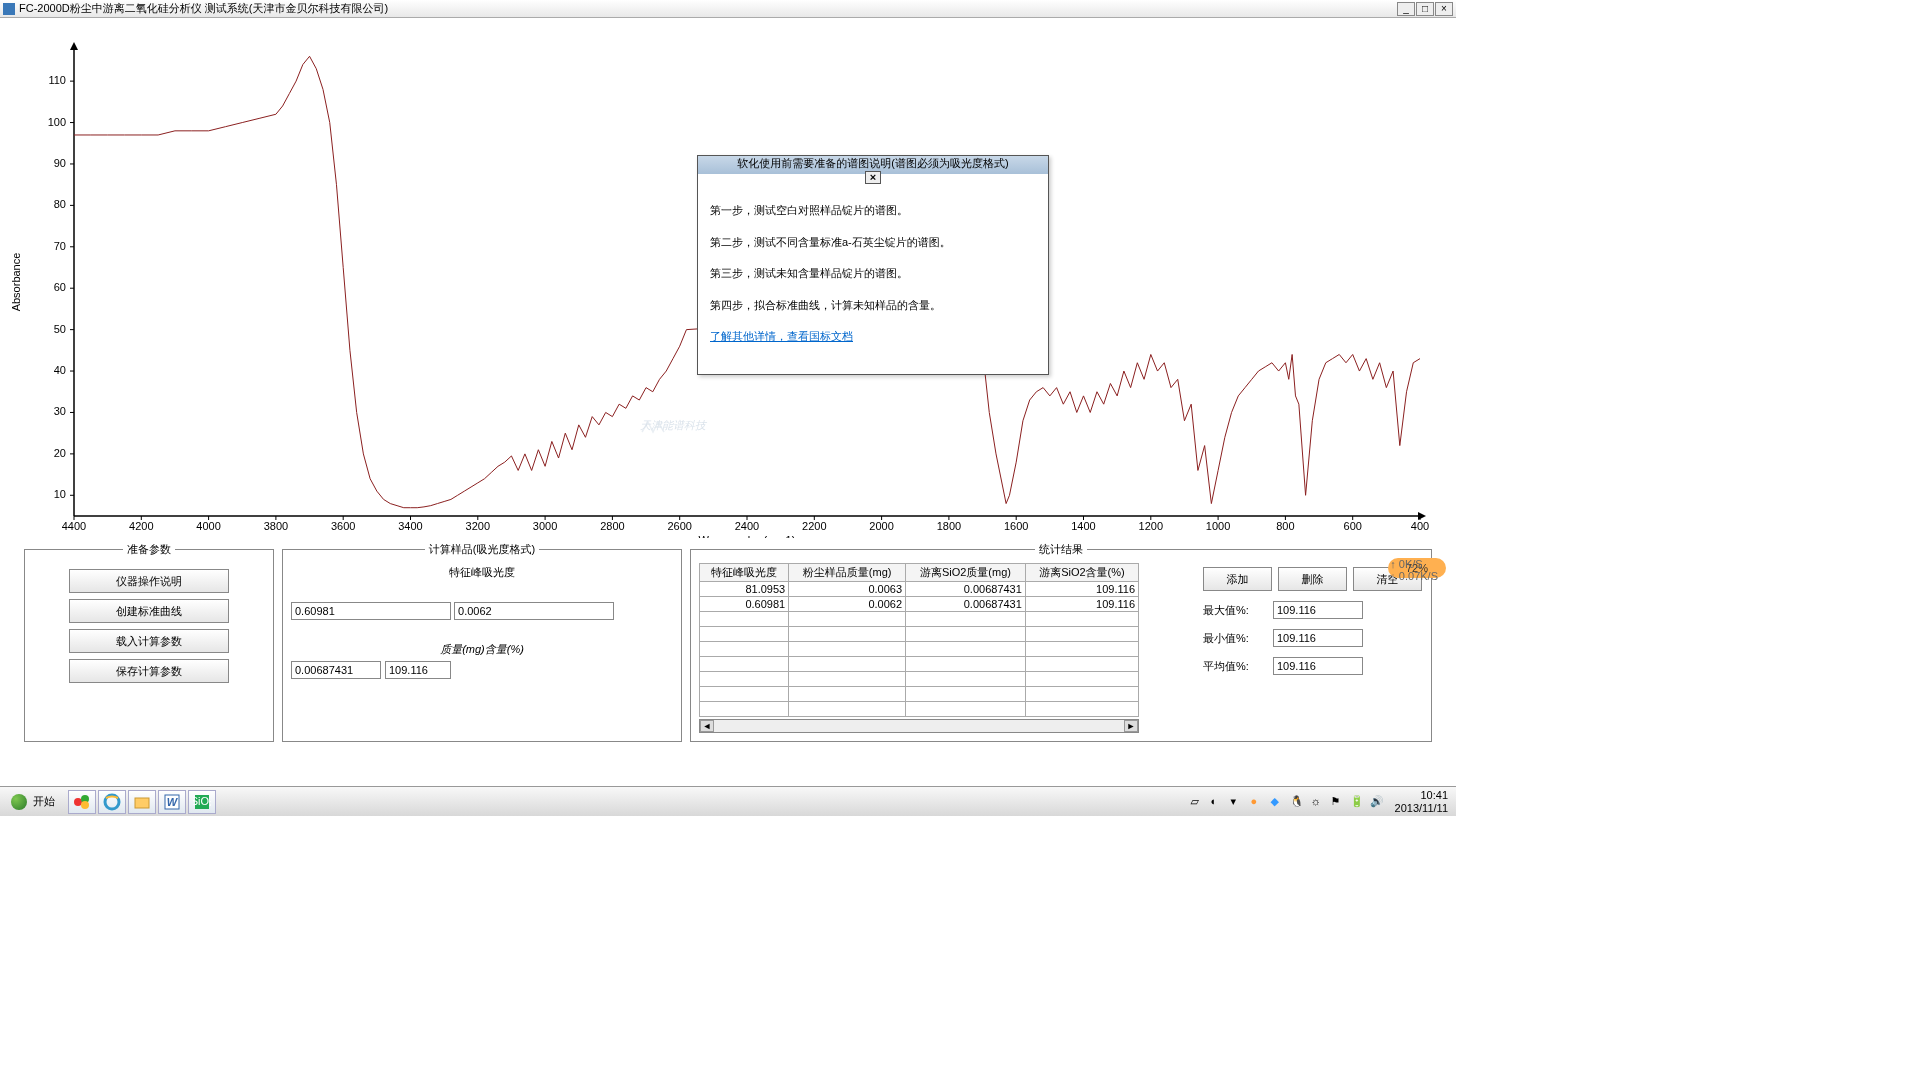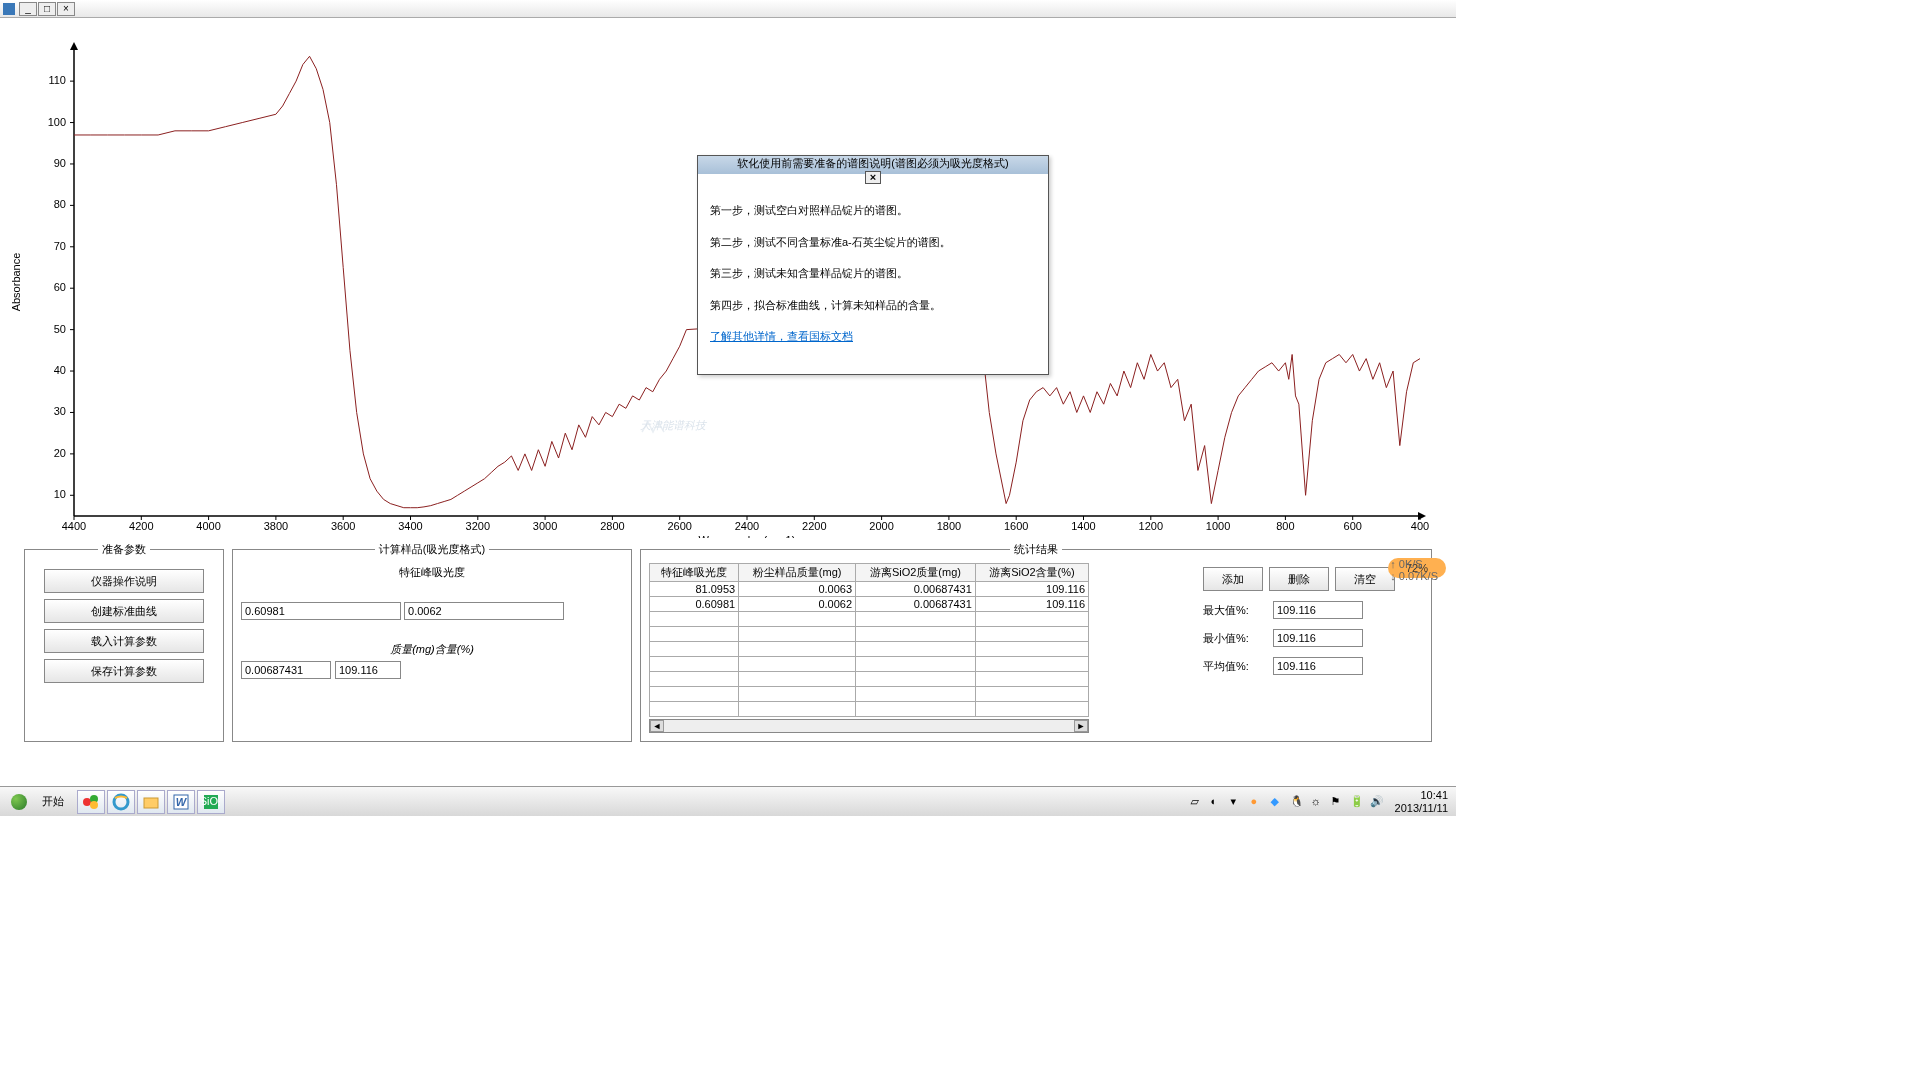--- a/index.html
+++ b/index.html
@@ -7,61 +7,62 @@
 .titlebar { height:18px; background:linear-gradient(#fff,#e8e8e8); border-bottom:1px solid #aaa; display:flex; align-items:center; padding:0 3px; }
 .titlebar .icon { width:12px; height:12px; background:#3a78b8; margin-right:4px; }
 .titlebar .title { flex:1; }
 .winctrl { display:flex; gap:1px; }
 .winctrl span { width:18px; height:14px; border:1px solid #888; background:#eee; text-align:center; line-height:12px; cursor:default; font-size:10px; }
 .chart-area { position:relative; width:100%; height:520px; background:#fff; }
 .chart-area svg { position:absolute; top:0; left:0; }
 .panels { display:flex; gap:8px; padding:4px 24px 0 24px; }
 fieldset { border:1px solid #888; padding:6px 8px 8px 8px; position:relative; }
 legend { font-size:11px; padding:0 4px; text-align:center; }
-.fs-prep { width:200px; height:200px; }
+.fs-prep { width:250px; height:200px; }
 .fs-calc { width:400px; height:200px; }
 .fs-stat { flex:1; height:200px; }
 .btn { display:block; width:160px; height:24px; margin:6px auto; background:linear-gradient(#fff,#e6e6e6); border:1px solid #888; cursor:default; text-align:center; line-height:22px; }
 .inp { border:1px solid #888; height:18px; padding:0 3px; background:#fff; font-size:11px; }
 table.data { width:440px; border-collapse:collapse; font-size:10px; }
 table.data th, table.data td { border:1px solid #aaa; padding:1px 3px; text-align:right; height:14px; }
 table.data th { background:#f4f4f4; text-align:center; font-weight:normal; }
 .stat-right { position:absolute; right:8px; top:10px; width:220px; }
 .stat-btns { display:flex; gap:6px; margin-bottom:8px; }
-.stat-btns .btn { width:60px; margin:0; }
+.stat-btns .btn { width:69px; margin:0; }
 .stat-field { display:flex; align-items:center; margin:10px 0; }
 .stat-field .lbl { width:70px; }
 .scroll-h { width:440px; height:14px; border:1px solid #888; background:#eee; margin-top:2px; display:flex; justify-content:space-between; align-items:center; }
 .scroll-h span { width:14px; height:12px; text-align:center; line-height:10px; background:#ddd; border:1px solid #999; font-size:9px; }
 .modal { position:absolute; top:155px; left:697px; width:352px; background:#fff; border:1px solid #555; box-shadow:2px 2px 4px rgba(0,0,0,.2); z-index:50; }
 .modal-title { background:linear-gradient(#c8d8e8,#a8c0d8); height:18px; display:flex; align-items:center; padding:0 4px; font-size:11px;flex-direction:column; }
 .modal-title .t { flex:1; }
 .modal-title .x { width:16px; height:14px; border:1px solid #555; background:#eee; text-align:center; line-height:11px; font-weight:bold; cursor:default; }
 .modal-body { padding:14px 12px; line-height:1.6; font-size:12px; }
 .modal-body p { margin:14px 0; }
 .modal-body a { color:#06c; text-decoration:underline; cursor:pointer; }
 .watermark { position:absolute; top:400px; left:640px; color:#b8c8d8; font-size:20px; font-style:italic; opacity:.5; z-index:1; display:flex; align-items:center; gap:4px; }
 .watermark svg { opacity:.6; }
 .badge { position:absolute; top:558px; right:10px; width:58px; height:20px; background:#ffb050; border-radius:13px; display:flex; align-items:center; justify-content:center; font-size:9px; color:#333; z-index:30; }
 .badge::after { content:""; position:absolute; right:-30px; top:2px; width:28px; height:20px;}
 .badge-txt { position:absolute; top:558px; right:18px; font-size:8px; color:#666; z-index:31; line-height:1.1; text-align:left; }
 .taskbar { position:absolute; bottom:0; left:0; right:0; height:30px; background:linear-gradient(#f8f8f8,#d8d8d8); border-top:1px solid #999; display:flex; align-items:center; padding:0 4px; }
-.start { display:flex; align-items:center; gap:15px; padding:2px 6px; border:1px solid transparent; }
+.start { display:flex; align-items:center; gap:6px; padding:2px 6px; border:1px solid transparent; }
 .start-orb { width:16px; height:16px; background:radial-gradient(circle at 30% 30%,#7ec850,#2a7a2a); border-radius:50%; position:relative; }
 .tb-icons { display:flex; gap:2px; margin-left:6px; }
 .tb-ic { width:28px; height:24px; border:1px solid #aac; background:linear-gradient(#fff,#e0e8f0); display:flex; align-items:center; justify-content:center; }
 .tray { margin-left:auto; display:flex; align-items:center; gap:6px; font-size:10px; }
 .tray-ic { width:14px; height:14px; display:inline-block; }
 .clock { text-align:right; line-height:1.1; padding:0 4px; }
 </style>
 </head>
 <body>
 
 <div class="titlebar">
   <span class="icon"></span>
+  <span class="title">FC-2000D粉尘中游离二氧化硅分析仪 测试系统(天津市金贝尔科技有限公司)</span>
   <div class="winctrl">
     <span>_</span>
     <span>□</span>
     <span>×</span>
   </div>
 </div>
 
 <div class="chart-area">
   <svg id="chartsvg" width="1456" height="520">
       <line x1="74" y1="30" x2="74" y2="498" stroke="#000" stroke-width="1.5"></line>

